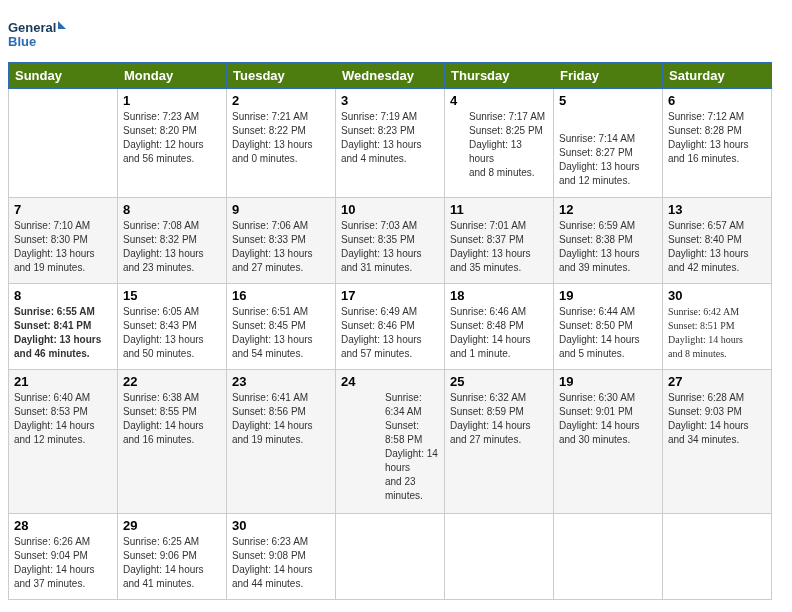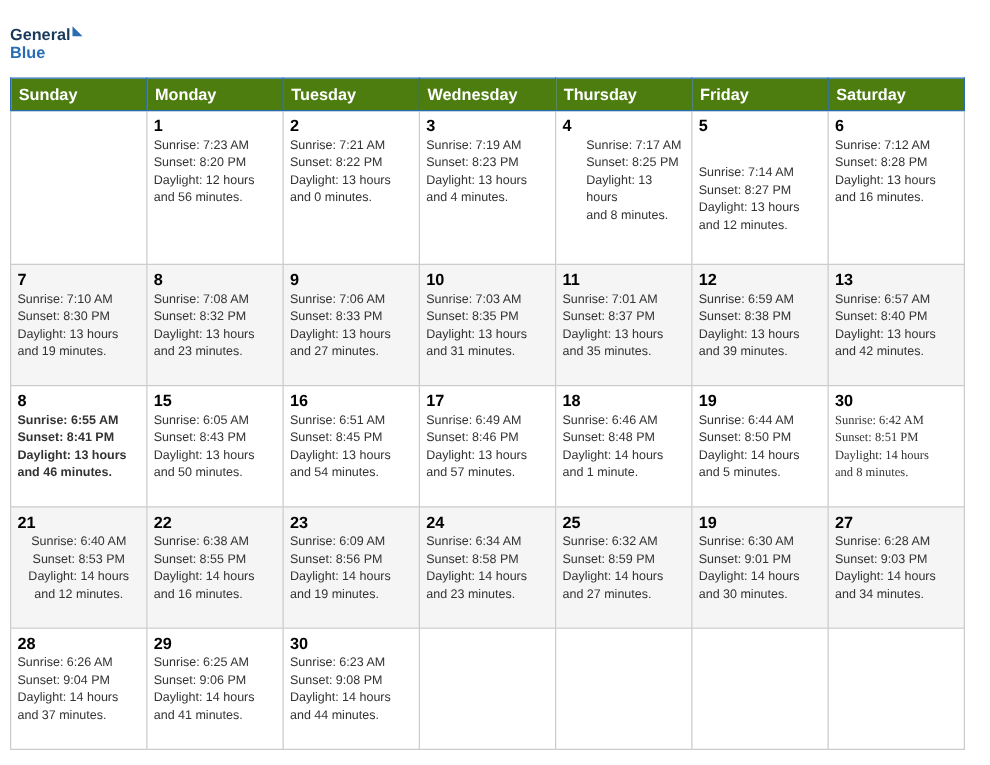--- a/index.html
+++ b/index.html
@@ -262,42 +262,42 @@
             <span class="day-num">30</span>
             <div class="day-info" style="white-space: pre-line; font-family: Liberation Serif, serif;">Sunrise: 6:42 AM
 Sunset: 8:51 PM
 Daylight: 14 hours
 and 8 minutes.</div>
           </td>
         </tr>
         <tr class="row-shaded">
           <td>
             <span class="day-num">21</span>
-            <div class="day-info" style="white-space: pre-line; text-align: center;">Sunrise: 6:40 AM
+            <div class="day-info" style="white-space: pre-line;">Sunrise: 6:40 AM
 Sunset: 8:53 PM
 Daylight: 14 hours
 and 12 minutes.</div>
           </td>
           <td>
             <span class="day-num">22</span>
             <div class="day-info" style="white-space: pre-line;">Sunrise: 6:38 AM
 Sunset: 8:55 PM
 Daylight: 14 hours
 and 16 minutes.</div>
           </td>
           <td>
             <span class="day-num">23</span>
-            <div class="day-info" style="white-space: pre-line;">Sunrise: 6:09 AM
+            <div class="day-info" style="white-space: pre-line;">Sunrise: 6:41 AM
 Sunset: 8:56 PM
 Daylight: 14 hours
 and 19 minutes.</div>
           </td>
           <td>
             <span class="day-num">24</span>
-            <div class="day-info" style="white-space: pre-line;">Sunrise: 6:34 AM
+            <div class="day-info" style="white-space: pre-line; margin-left: 44px;">Sunrise: 6:34 AM
 Sunset: 8:58 PM
 Daylight: 14 hours
 and 23 minutes.</div>
           </td>
           <td>
             <span class="day-num">25</span>
             <div class="day-info" style="white-space: pre-line;">Sunrise: 6:32 AM
 Sunset: 8:59 PM
 Daylight: 14 hours
 and 27 minutes.</div>

